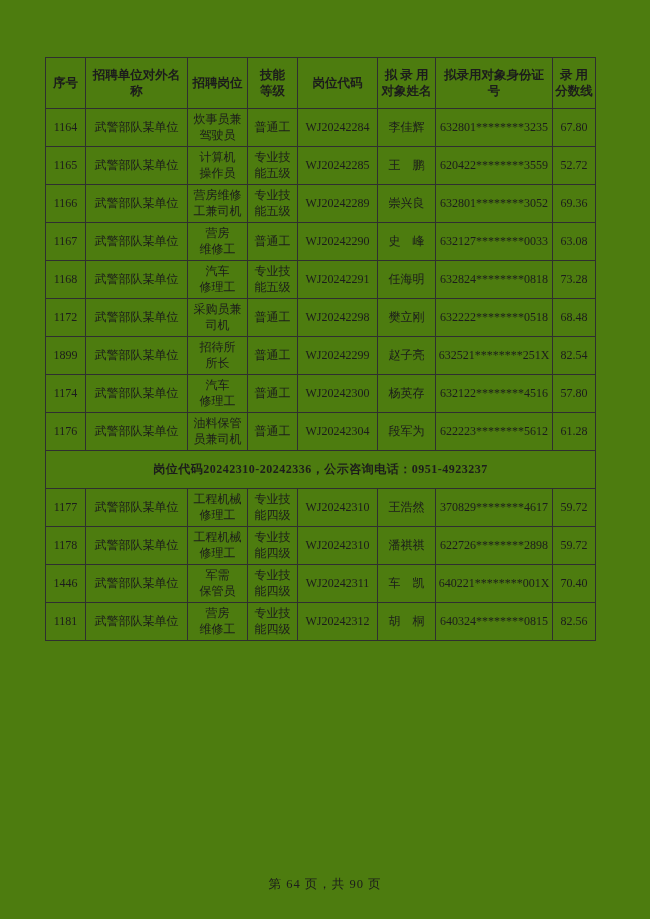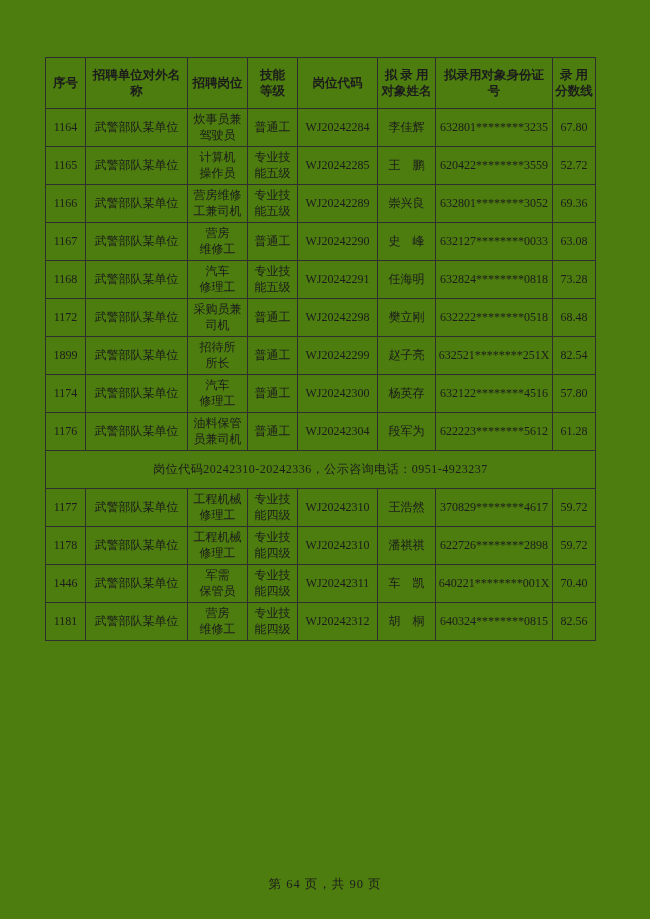--- a/index.html
+++ b/index.html
@@ -34,21 +34,21 @@
   }
   table.roster th {
     font-weight: bold;
     height: 48px;
     font-size: 12.5px;
   }
   table.roster td {
     height: 35px;
   }
   td.sep-row {
-    font-weight: normal;
+    font-weight: bold;
     font-size: 12.5px;
     letter-spacing: 0.5px;
   }
   .footer {
     position: absolute;
     left: 0;
     top: 876px;
     width: 100%;
     text-align: center;
     font-size: 12.5px;

